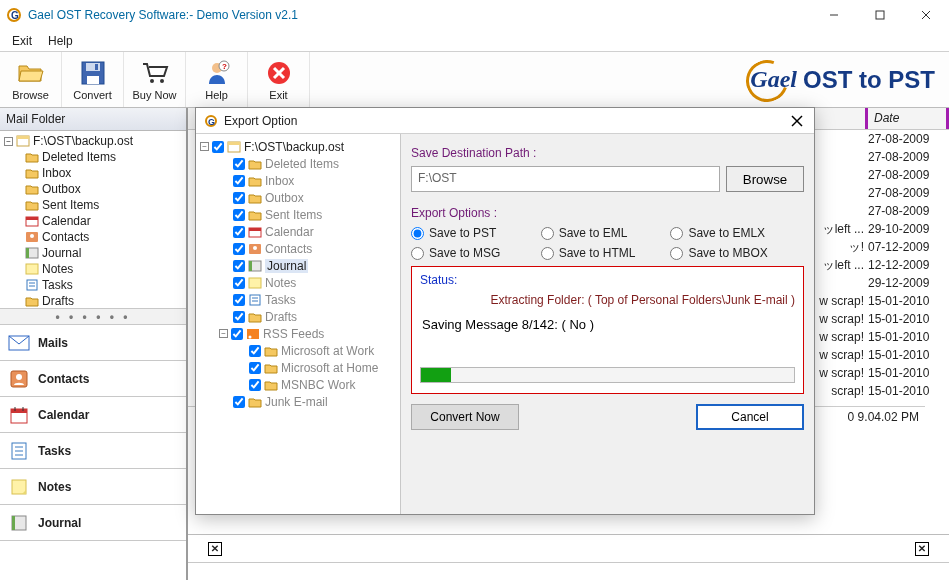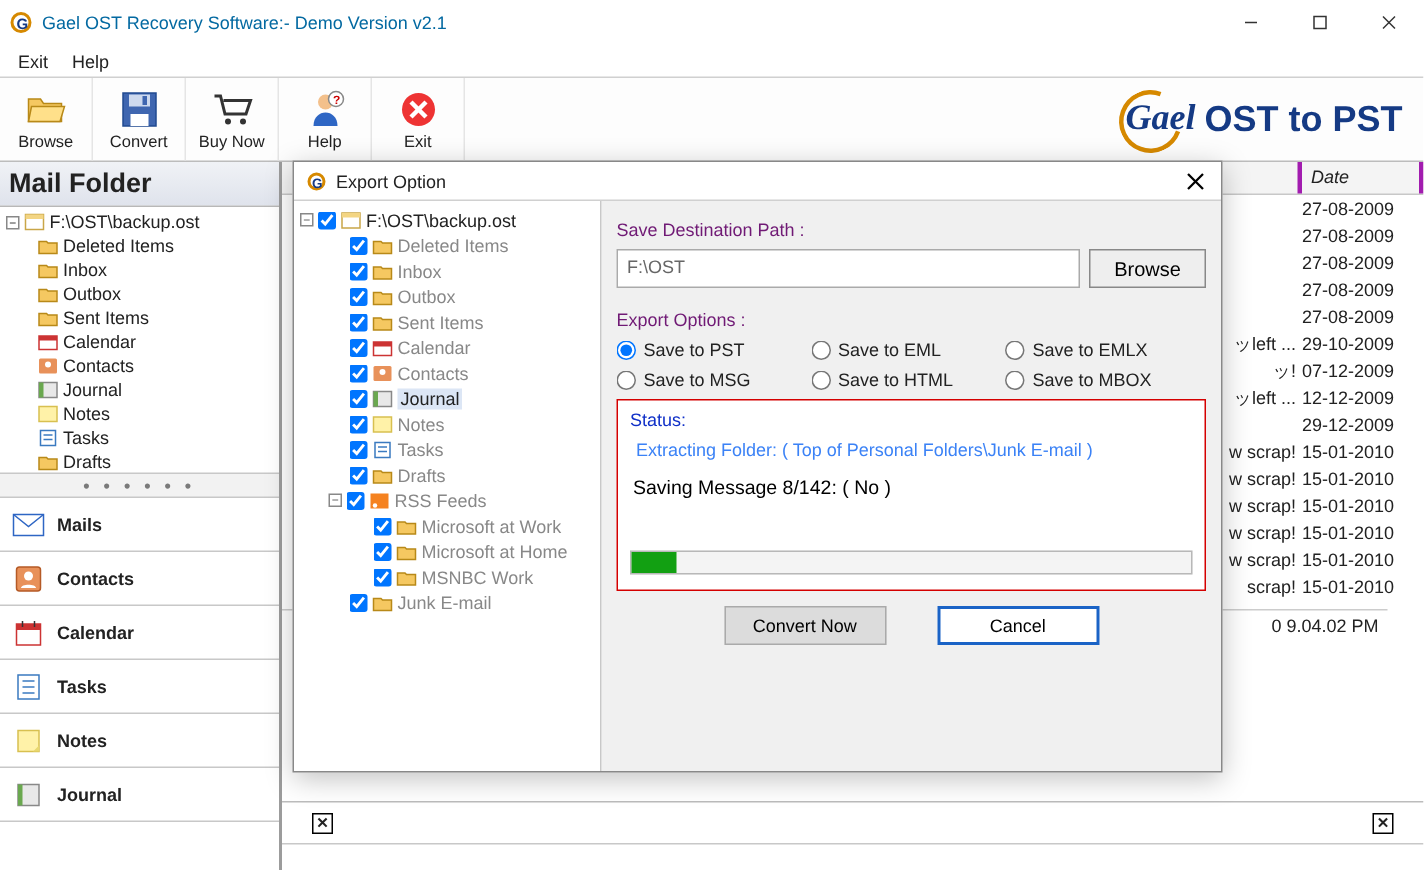--- a/index.html
+++ b/index.html
@@ -23,21 +23,21 @@
   .tb-btn { width:62px; display:flex; flex-direction:column; align-items:center; justify-content:center; border-right:1px solid #e5e5e5; }
   .tb-btn .ic { width:28px; height:28px; display:flex; align-items:center; justify-content:center; }
   .tb-btn span { font-size:11px; margin-top:2px; }
   .brand { flex:1; display:flex; align-items:center; justify-content:flex-end; padding-right:14px; font-size:24px; font-weight:700; color:#153a84; }
   .brand .g { font-style:italic; font-family:"Comic Sans MS",cursive; color:#153a84; margin-right:6px; position:relative; }
   .brand .g::before { content:""; position:absolute; top:-6px; left:-4px; width:36px; height:36px; border:3px solid #d68900; border-right-color:transparent; border-radius:50%; transform:rotate(-25deg); }
 
   
   .main { display:flex; height: calc(580px - 30px - 22px - 56px); }
   .leftcol { width:188px; border-right:2px solid #9c9c9c; display:flex; flex-direction:column; }
-  .leftcol .panel-title { background:linear-gradient(#f0f2f6,#dfe3ec); border-bottom:1px solid #b8b8b8; padding:4px 6px; font-weight:bold; font-size:18px; }
+  .leftcol .panel-title { background:linear-gradient(#f0f2f6,#dfe3ec); border-bottom:1px solid #b8b8b8; padding:4px 6px; font-weight:normal; font-size:12px; }
   .tree { flex:0 0 auto; height:178px; overflow:hidden; padding:2px 4px; border-bottom:1px solid #c8c8c8; }
   .tree-row { display:flex; align-items:center; height:16px; white-space:nowrap; gap:3px; }
   .tree-row .pad { display:inline-block; }
   .folder-ic { width:14px; height:12px; }
   .scrolldots { height:16px; background:#f2f2f2; display:flex; align-items:center; justify-content:center; letter-spacing:3px; color:#7a7a7a; font-weight:bold; border-bottom:1px solid #c8c8c8;}
 
   .nav-list { flex:1; }
   .nav-item { height:36px; border-bottom:1px solid #c8c8c8; display:flex; align-items:center; padding:0 8px; font-weight:bold; background:#fff; gap:8px; }
   .nav-item .nic { width:22px; height:22px; display:flex; align-items:center; justify-content:center; }
 
@@ -70,25 +70,25 @@
   .modal-right { flex:1; display:flex; flex-direction:column; padding:6px 10px 8px 10px; position:relative; }
   .sect-label { color:#701a75; font-size:12px; margin:6px 0; }
   .path-row { display:flex; gap:6px; margin-bottom:8px; }
   .path-input { flex:1; height:26px; border:1px solid #aaa; background:#fff; padding:4px 6px; color:#666; }
   .path-btn { width:78px; height:26px; border:1px solid #888; background:#eee; }
   .opts { display:flex; flex-wrap:wrap; gap:6px 0; margin-bottom:6px;}
   .opt { width:33%; display:flex; align-items:center; gap:5px; font-size:12px;}
   .opt input { margin:0;}
   .status-box { border:1px solid #d40000; background:#fff; padding:6px 8px; height:128px; position:relative;}
   .status-box .hdr { color:#1030c8; font-size:12px; }
-  .status-box .line1 { color:#3b82f6; font-size:12px; margin:6px 0 10px 4px;}
+  .status-box .line1 { color:#7f1d1d; font-size:12px; margin:6px 0 10px 4px;text-align:right;}
   .status-box .line2 { color:#000; font-size:13px; margin-left:2px;}
   .progress { position:absolute; left:8px; right:8px; bottom:10px; height:16px; border:1px solid #b8b8b8; background:#f4f4f4;}
   .progress .fill { height:100%; background:#12a012; width:8%; }
-  .modal-buttons { display:flex; justify-content:center; gap:34px; margin-top:10px;}
+  .modal-buttons { display:flex; justify-content:space-between; gap:34px; margin-top:10px;}
   .modal-buttons button { width:108px; height:26px; font-size:12px;}
   .btn-convert { border:1px solid #aaa; background:#dcdcdc;}
   .btn-cancel { border:2px solid #1a63c6; background:#fff; color:#000;}
 
   
   svg { display:block; }
 </style>
 </head>
 <body>
 

